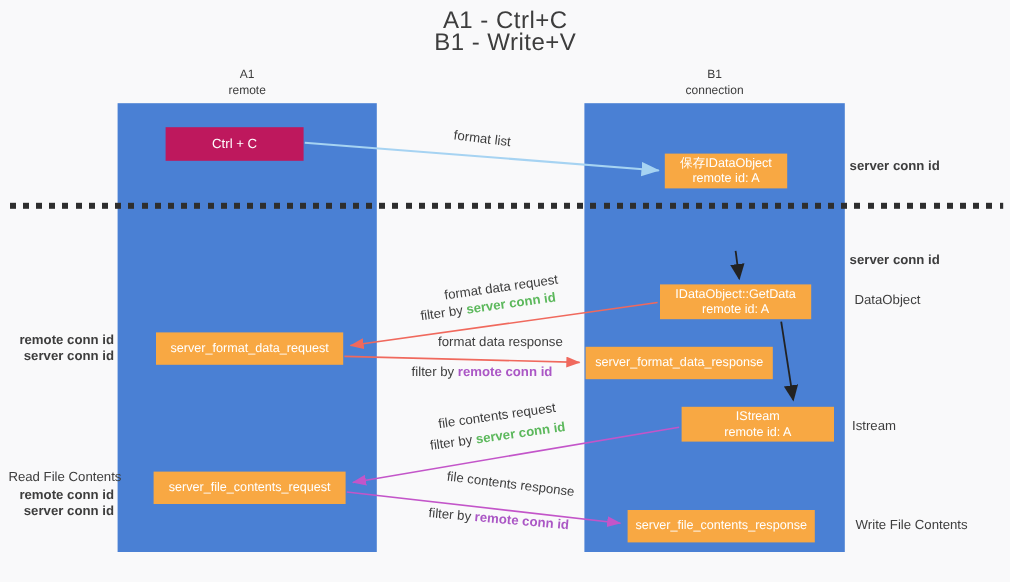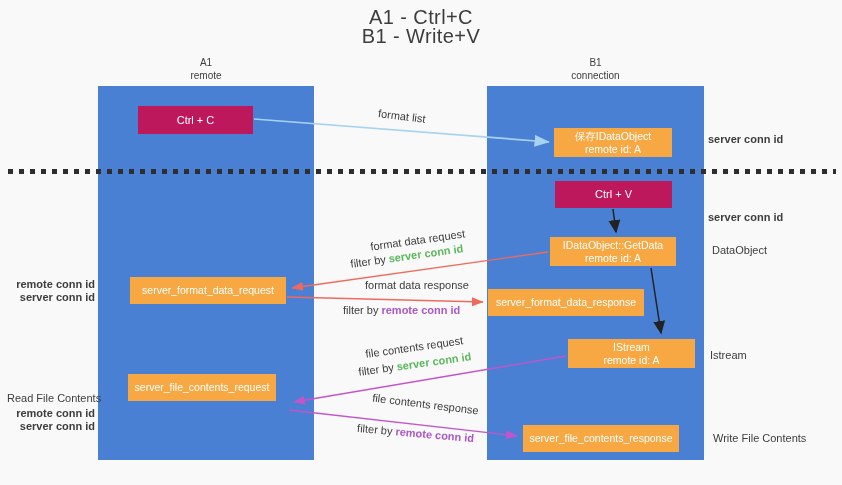--- a/index.html
+++ b/index.html
@@ -82,48 +82,45 @@
     <line x1="287" y1="297" x2="483" y2="302" stroke="#f0695d" stroke-width="1.3" marker-end="url(#m-red)"></line>
     <line x1="651" y1="268" x2="661" y2="333" stroke="#222222" stroke-width="1.5" marker-end="url(#m-black)"></line>
     <line x1="566" y1="356" x2="294" y2="402" stroke="#c355c9" stroke-width="1.3" marker-end="url(#m-mag)"></line>
     <line x1="289" y1="410" x2="517" y2="436" stroke="#c355c9" stroke-width="1.3" marker-end="url(#m-mag)"></line>
   </svg>
 
   <div class="box green" style="left:138px; top:106px; width:115px; height:28px;">
     <div>Ctrl + C</div>
   </div>
 
-  <div class="box orange" style="left:554px; top:128px; width:118px; height:29px;text-align:center;">
+  <div class="box orange" style="left:554px; top:128px; width:102px; height:29px;text-align:center;">
     <div>保存IDataObject</div>
     <div>remote id: A</div>
   </div>
 
-  <div class="box green" style="left:555px; top:181px; width:117px; height:27px;">
-    <div>Ctrl + V</div>
-  </div>
 
   <div class="box orange" style="left:550px; top:237px; width:126px; height:29px;">
     <div>IDataObject::GetData</div>
     <div>remote id: A</div>
   </div>
 
   <div class="box orange" style="left:130px; top:277px; width:156px; height:27px;">
     <div>server_format_data_request</div>
   </div>
 
   <div class="box orange" style="left:488px; top:289px; width:156px; height:27px;">
     <div>server_format_data_response</div>
   </div>
 
   <div class="box orange" style="left:568px; top:339px; width:127px; height:29px;">
     <div>IStream</div>
     <div>remote id: A</div>
   </div>
 
-  <div class="box orange" style="left:128px; top:374px; width:148px; height:27px;">
+  <div class="box orange" style="left:128px; top:393px; width:160px; height:27px;">
     <div>server_file_contents_request</div>
   </div>
 
   <div class="box orange" style="left:523px; top:425px; width:156px; height:27px;">
     <div>server_file_contents_response</div>
   </div>
 
   <div class="lbl" style="left:378px; top:110px; transform:rotate(7deg);">format list</div>
 
   <div class="lbl" style="left:370px; top:234px; transform:rotate(-8deg);">format data request</div>

